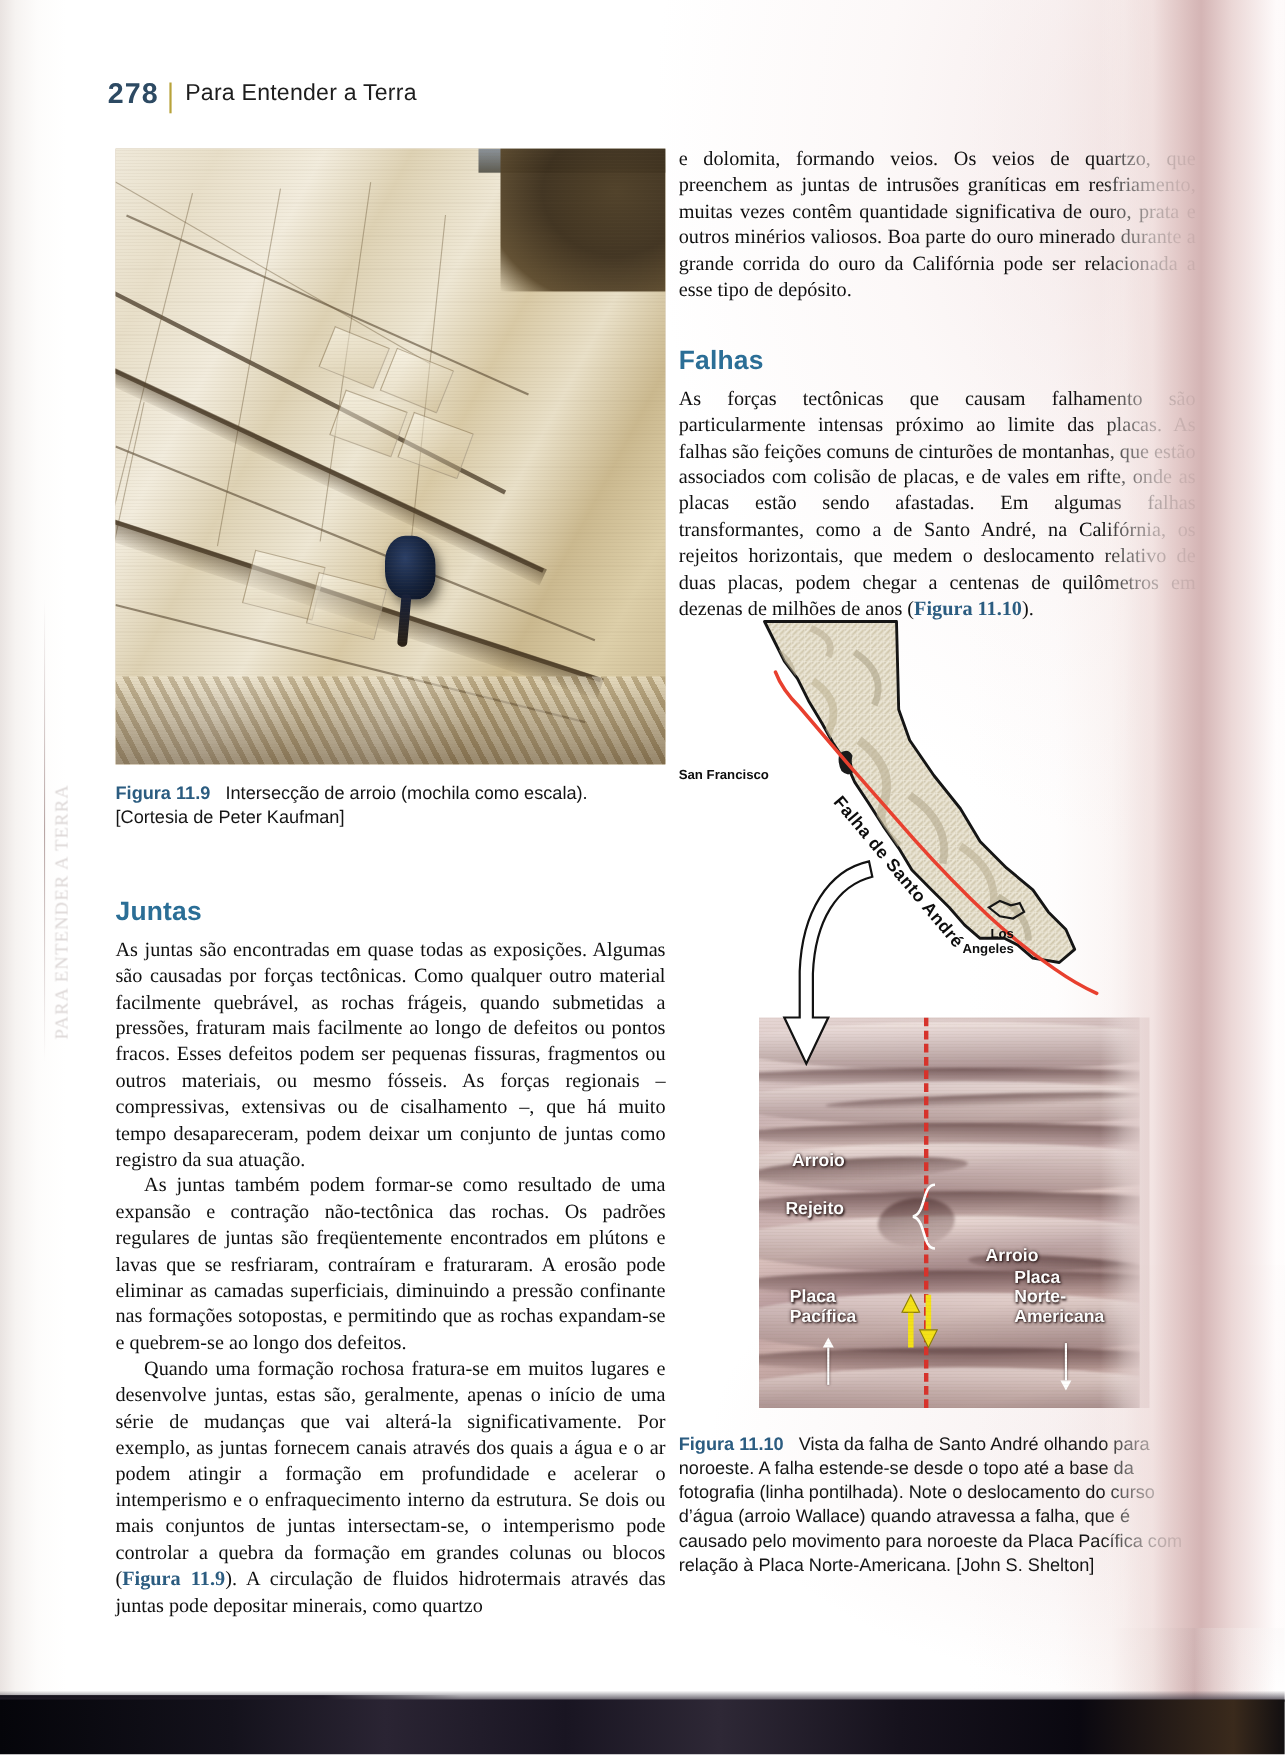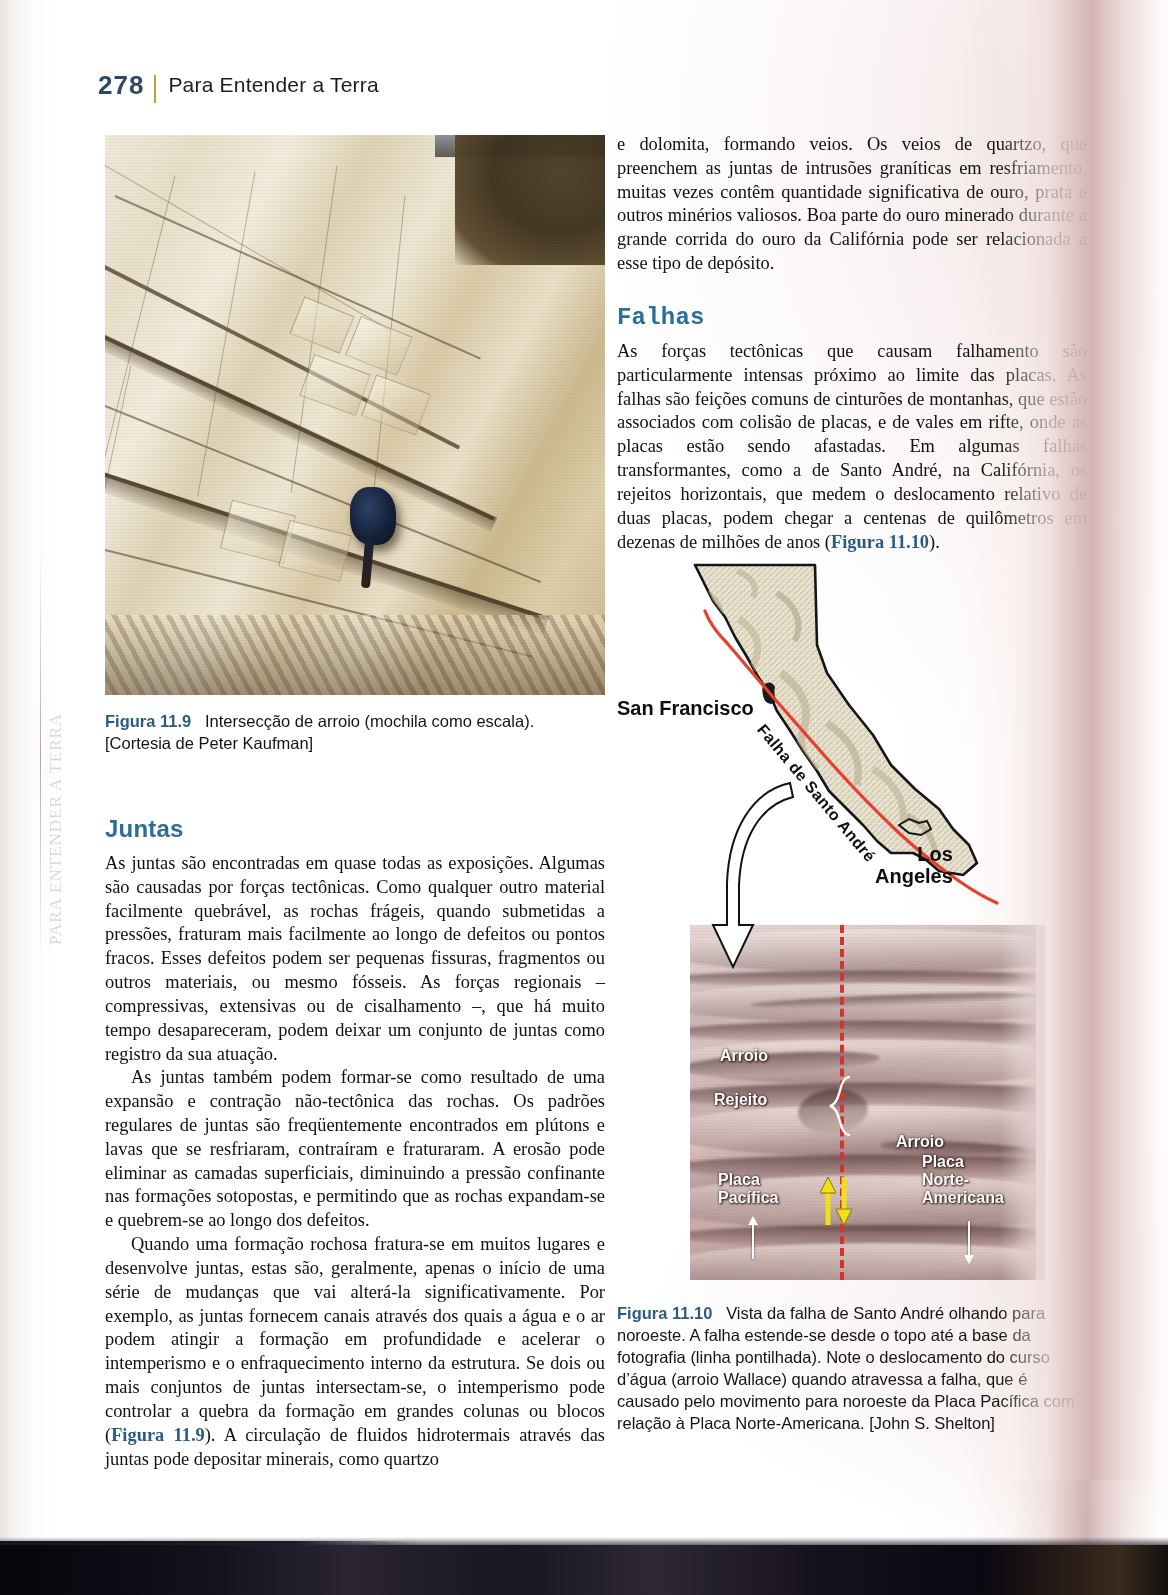--- a/index.html
+++ b/index.html
@@ -197,21 +197,21 @@
   }
 
   
   #ca-map-wrap{
     position:absolute; left:0px; top:420px; width:470px; height:380px;
   }
   #ca-map-svg{ position:absolute; left:60px; top:0; }
   .map-label{
     position:absolute;
     font-family:"Liberation Sans", sans-serif;
-    font-size:20px; font-weight:600; color:#0d0d0d;
+    font-size:12px; font-weight:600; color:#0d0d0d;
     white-space:nowrap;
   }
   #lbl-sf{ left:0px; top:144px; }
   #lbl-la{ left:258px; top:290px; line-height:1.12; text-align:right; }
   #lbl-fault{
     left:150px; top:168px;
     font-size:16px; font-weight:600;
     transform:rotate(50deg); transform-origin:left top;
     letter-spacing:.5px;
   }
@@ -355,21 +355,21 @@
     <p class="indent">Quando uma formação rochosa fratura-se em muitos lugares e desenvolve juntas, estas são, geralmente, apenas o início de uma série de mudanças que vai alterá-la significativamente. Por exemplo, as juntas fornecem canais através dos quais a água e o ar podem atingir a formação em profundidade e acelerar o intemperismo e o enfraquecimento interno da estrutura. Se dois ou mais conjuntos de juntas intersectam-se, o intemperismo pode controlar a quebra da formação em grandes colunas ou blocos (<span class="figref">Figura 11.9</span>). A circulação de fluidos hidrotermais através das juntas pode depositar minerais, como quartzo</p>
   </div>
 </div>
 
 <div class="col-right">
 
   <div class="bodytext">
     <p>e dolomita, formando veios. Os veios de quartzo, que preenchem as juntas de intrusões graníticas em resfriamento, muitas vezes contêm quantidade significativa de ouro, prata e outros minérios valiosos. Boa parte do ouro minerado durante a grande corrida do ouro da Califórnia pode ser relacionada a esse tipo de depósito.</p>
   </div>
 
-  <div class="section-head" style="margin-top:28px;font-family:Liberation Mono, monospace;">Falhas</div>
+  <div class="section-head" style="margin-top:38px;">Falhas</div>
 
   <div class="bodytext" style="margin-top:9px;">
     <p>As forças tectônicas que causam falhamento são particularmente intensas próximo ao limite das placas. As falhas são feições comuns de cinturões de montanhas, que estão associados com colisão de placas, e de vales em rifte, onde as placas estão sendo afastadas. Em algumas falhas transformantes, como a de Santo André, na Califórnia, os <span class="ital">rejeitos</span> horizontais, que medem o deslocamento relativo de duas placas, podem chegar a centenas de quilômetros em dezenas de milhões de anos (<span class="figref">Figura 11.10</span>).</p>
   </div>
 
   <div id="ca-map-wrap">
 
     <svg id="ca-map-svg" width="360" height="370" viewBox="0 0 360 370">
       <defs>
         <linearGradient id="terrain" x1="0" y1="0" x2="1" y2="1">

